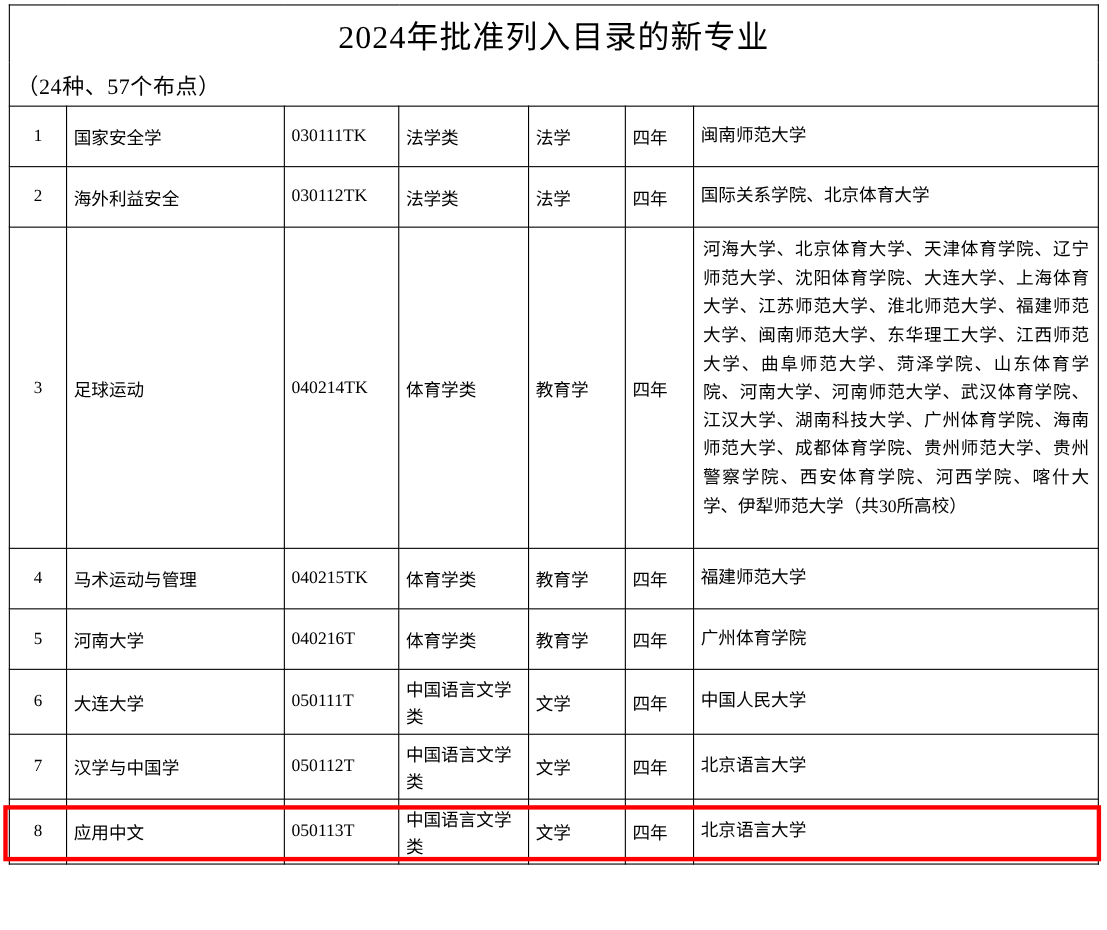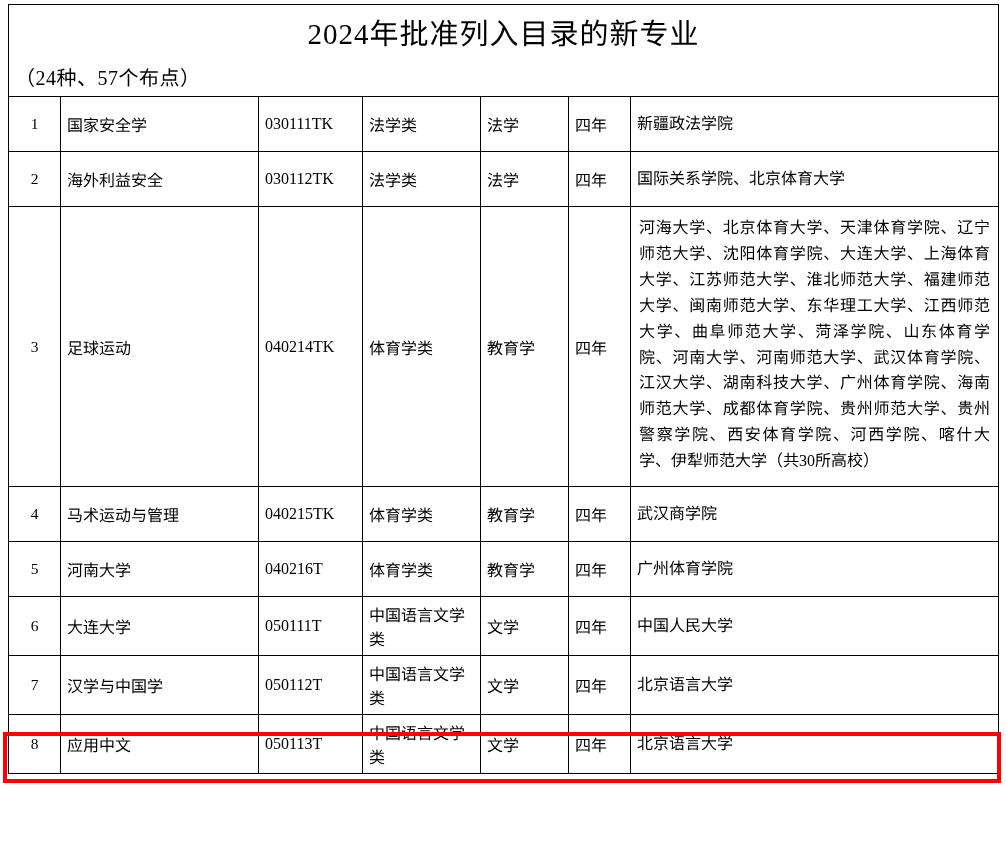--- a/index.html
+++ b/index.html
@@ -88,21 +88,21 @@
   td.col-years {
     text-align: left;
     font-size: 16px;
   }
   td.col-schools {
     text-align: left;
     font-size: 16px;
     line-height: 1.62;
   }
   td.col-schools.long {
-    padding: 8px 8px 12px 8px;
+    padding: 8px 8px 24px 8px;
     text-align: justify;
     text-justify: inter-ideograph;
   }
   td.cell-tall { height: 44px; }
   
   #highlight-box {
     position: absolute;
     left: 3px;
     top: 732px;
     width: 998px;
@@ -135,21 +135,21 @@
           <td class="subtitle-cell" colspan="7">（24种、57个布点）</td>
         </tr>
 
         <tr>
           <td class="col-no cell-tall">1</td>
           <td class="col-name">国家安全学</td>
           <td class="col-code">030111TK</td>
           <td class="col-cat">法学类</td>
           <td class="col-degree">法学</td>
           <td class="col-years">四年</td>
-          <td class="col-schools">新疆政法学院</td>
+          <td class="col-schools">闽南师范大学</td>
         </tr>
 
         <tr>
           <td class="col-no cell-tall">2</td>
           <td class="col-name">海外利益安全</td>
           <td class="col-code">030112TK</td>
           <td class="col-cat">法学类</td>
           <td class="col-degree">法学</td>
           <td class="col-years">四年</td>
           <td class="col-schools">国际关系学院、北京体育大学</td>
@@ -165,21 +165,21 @@
           <td class="col-schools long">河海大学、北京体育大学、天津体育学院、辽宁师范大学、沈阳体育学院、大连大学、上海体育大学、江苏师范大学、淮北师范大学、福建师范大学、闽南师范大学、东华理工大学、江西师范大学、曲阜师范大学、菏泽学院、山东体育学院、河南大学、河南师范大学、武汉体育学院、江汉大学、湖南科技大学、广州体育学院、海南师范大学、成都体育学院、贵州师范大学、贵州警察学院、西安体育学院、河西学院、喀什大学、伊犁师范大学（共30所高校）</td>
         </tr>
 
         <tr>
           <td class="col-no cell-tall">4</td>
           <td class="col-name">马术运动与管理</td>
           <td class="col-code">040215TK</td>
           <td class="col-cat">体育学类</td>
           <td class="col-degree">教育学</td>
           <td class="col-years">四年</td>
-          <td class="col-schools">武汉商学院</td>
+          <td class="col-schools">福建师范大学</td>
         </tr>
 
         <tr>
           <td class="col-no cell-tall">5</td>
           <td class="col-name">河南大学</td>
           <td class="col-code">040216T</td>
           <td class="col-cat">体育学类</td>
           <td class="col-degree">教育学</td>
           <td class="col-years">四年</td>
           <td class="col-schools">广州体育学院</td>

